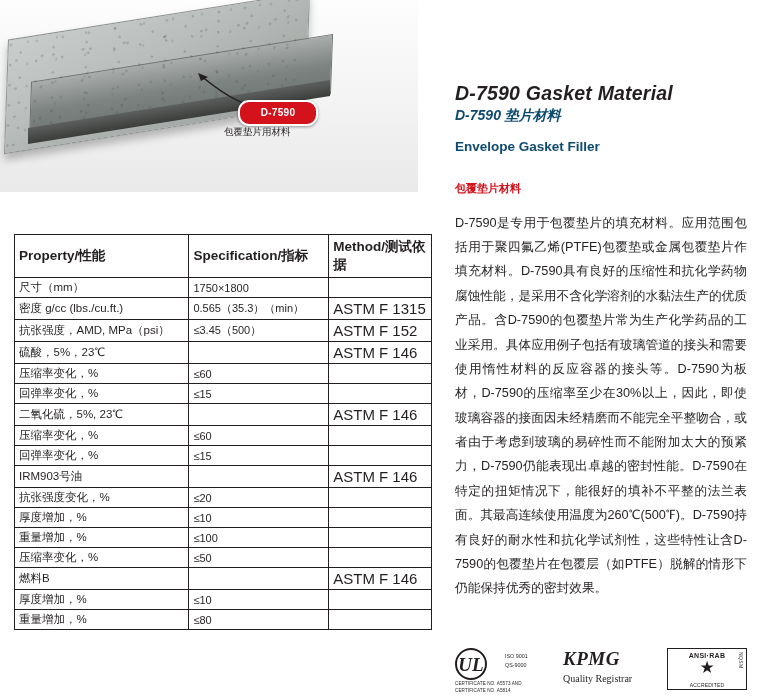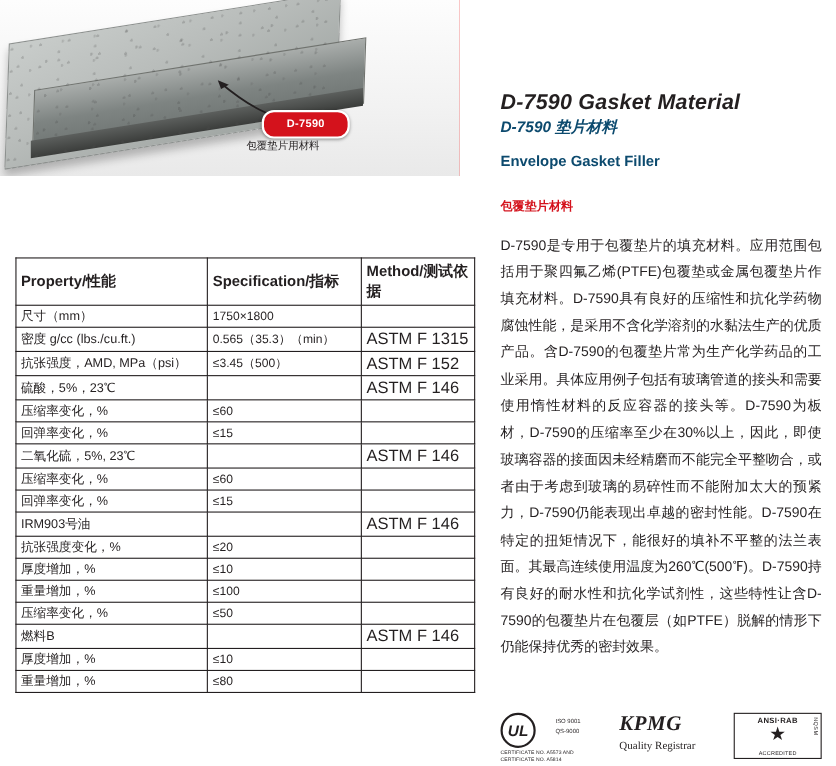--- a/index.html
+++ b/index.html
@@ -35,21 +35,21 @@
     top: 30px;
     width: 332px;
     height: 5px;
     background: #b3101a;
   }
 
   
   .photo {
     position: relative;
     width: 418px;
-    height: 160px;
+    height: 192px;
     background: #ef4444;
     overflow: hidden;
   }
   .photo .bg {
     position: absolute;
     inset: 0;
     background: linear-gradient(180deg, #fdfdfd 0%, #f2f2f2 60%, #e9e9e9 100%);
   }
   .sheet {
     position: absolute;
@@ -214,25 +214,25 @@
     position: absolute;
     left: 0; top: 0;
     width: 46px; height: 32px;
   }
   .ul-circle {
     width: 32px; height: 32px;
     border: 2px solid #231f20;
     border-radius: 50%;
     box-sizing: border-box;
     text-align: center;
-    font-size: 14px;
+    font-size: 19px;
     font-weight: bold;
     font-style: italic;
     line-height: 29px;
-    font-family: Liberation Sans, sans-serif;
+    font-family: Liberation Serif, serif;
   }
   .ul-caption {
     position: absolute;
     left: 0; top: 33px;
     width: 88px;
     font-size: 4.6px;
     line-height: 1.5;
     color: #231f20;
     letter-spacing: .1px;
   }

